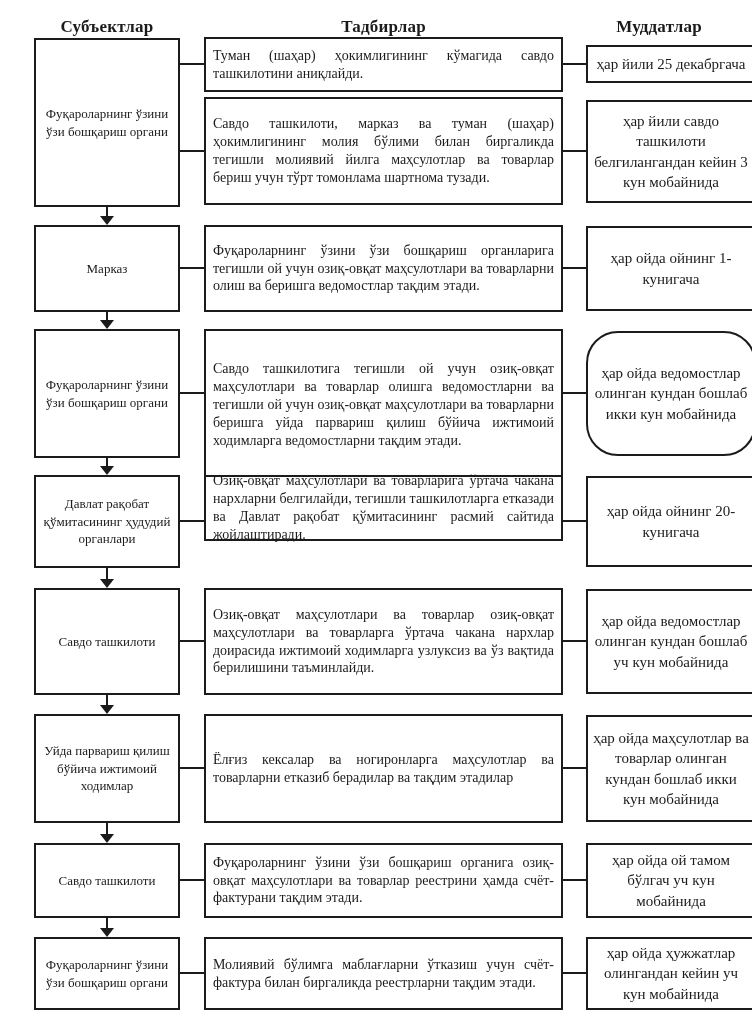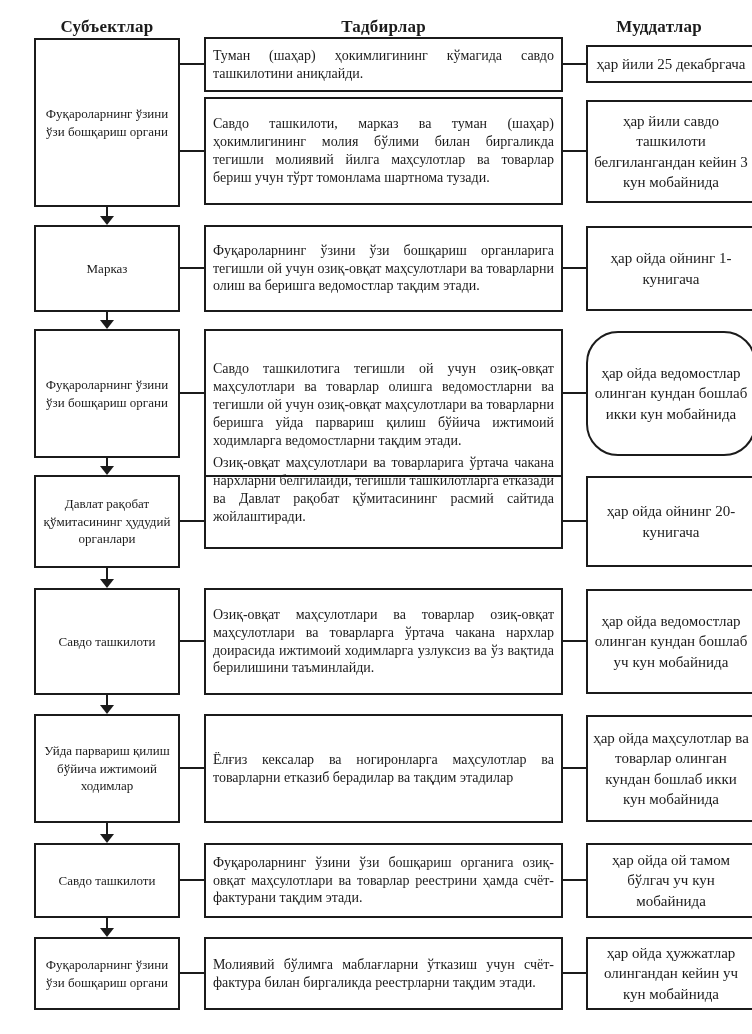--- a/index.html
+++ b/index.html
@@ -77,21 +77,21 @@
     </div>
   <div class="box act" style="top:97px;height:108px;">
       <span class="txt">Савдо ташкилоти, марказ ва туман (шаҳар) ҳокимлигининг молия бўлими билан биргаликда тегишли молиявий йилга маҳсулотлар ва товарлар бериш учун тўрт томонлама шартнома тузади.</span>
     </div>
   <div class="box act" style="top:225px;height:87px;">
       <span class="txt">Фуқароларнинг ўзини ўзи бошқариш органларига тегишли ой учун озиқ-овқат маҳсулотлари ва товарларни олиш ва беришга ведомостлар тақдим этади.</span>
     </div>
   <div class="box act" style="top:329px;height:152px;">
       <span class="txt">Савдо ташкилотига тегишли ой учун озиқ-овқат маҳсулотлари ва товарлар олишга ведомостларни ва тегишли ой учун озиқ-овқат маҳсулотлари ва товарларни беришга уйда парвариш қилиш бўйича ижтимоий ходимларга ведомостларни тақдим этади.</span>
     </div>
-  <div class="box act" style="top:475px;height:74px;align-items:flex-end;">
+  <div class="box act" style="top:475px;height:66px;">
       <span class="txt">Озиқ-овқат маҳсулотлари ва товарларига ўртача чакана нархларни белгилайди, тегишли ташкилотларга етказади ва Давлат рақобат қўмитасининг расмий сайтида жойлаштиради.</span>
     </div>
   <div class="box act" style="top:714px;height:109px;">
       <span class="txt">Ёлғиз кексалар ва ногиронларга маҳсулотлар ва товарларни етказиб берадилар ва тақдим этадилар</span>
     </div>
   <div class="box act" style="top:588px;height:107px;">
       <span class="txt">Озиқ-овқат маҳсулотлари ва товарлар озиқ-овқат маҳсулотлари ва товарларга ўртача чакана нархлар доирасида ижтимоий ходимларга узлуксиз ва ўз вақтида берилишини таъминлайди.</span>
     </div>
   <div class="box act" style="top:843px;height:75px;">
       <span class="txt">Фуқароларнинг ўзини ўзи бошқариш органига озиқ-овқат маҳсулотлари ва товарлар реестрини ҳамда счёт-фактурани тақдим этади.</span>

